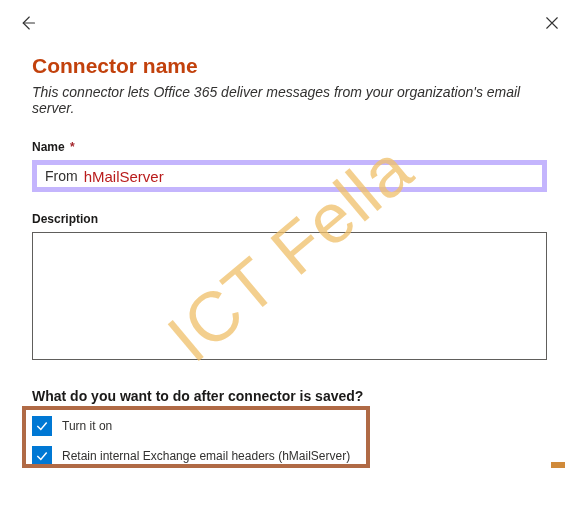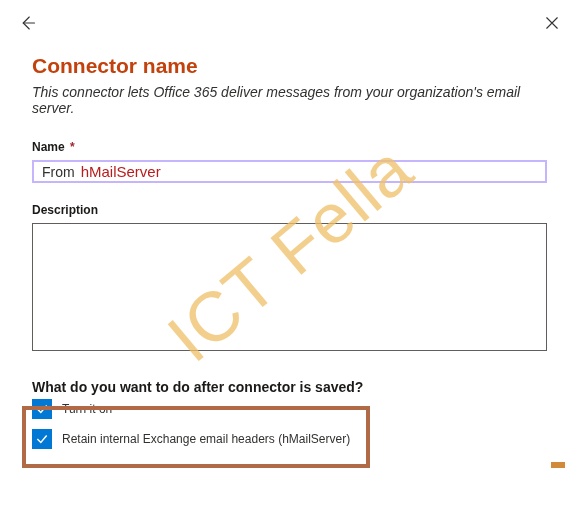--- a/index.html
+++ b/index.html
@@ -53,28 +53,28 @@
       color: #1b1a19;
       margin-bottom: 6px;
       display: block;
     }
     .required-star {
       color: #a4262c;
       margin-left: 2px;
     }
     .text-input {
       width: 100%;
-      border: 2px solid #c4b5fd;
+      border: 5px solid #c4b5fd;
       padding: 6px 8px;
       font-size: 14px;
       font-family: inherit;
       color: #323130;
       display: flex;
       align-items: center;
-      height: 23px;
+      height: 32px;
     }
     .text-input .prefix {
       color: #323130;
       margin-right: 6px;
     }
     .text-input .val {
       color: #b91c1c;
       font-size: 15px;
     }
     .textarea-input {
@@ -86,21 +86,21 @@
       resize: none;
       height: 128px;
     }
     .section-gap {
       margin-bottom: 20px;
     }
     .after-save-heading {
       font-size: 14px;
       font-weight: 600;
       color: #1b1a19;
-      margin-bottom: 4px;
+      margin-bottom: 12px;
       margin-top: 24px;
     }
     .checkbox-row {
       display: flex;
       align-items: center;
       margin-bottom: 10px;
     }
     .checkbox {
       width: 20px;
       height: 20px;

